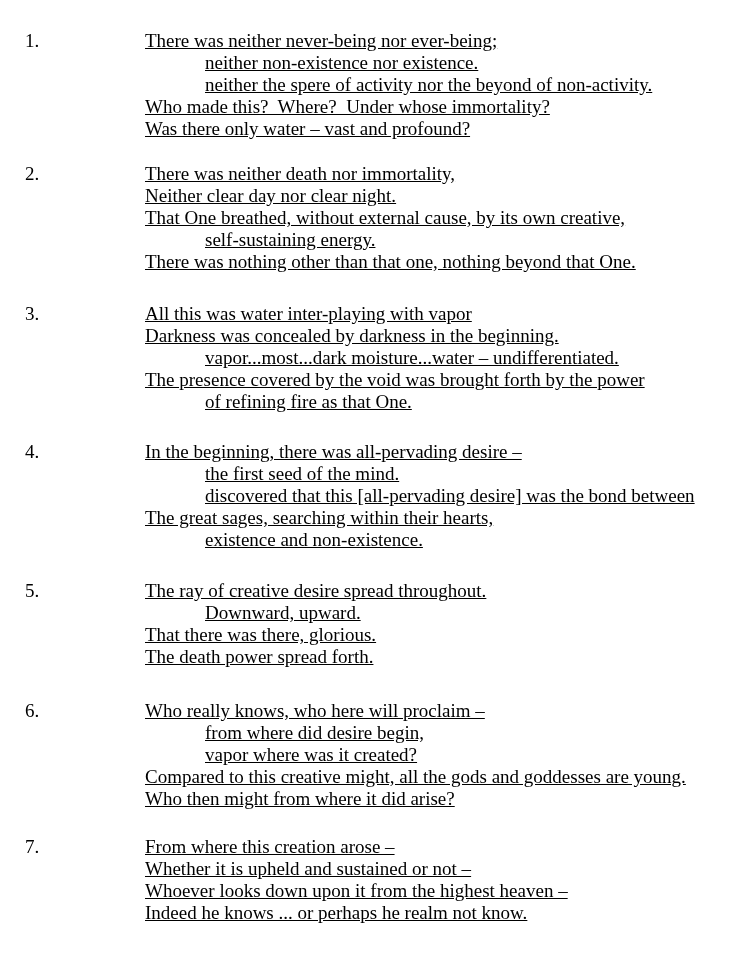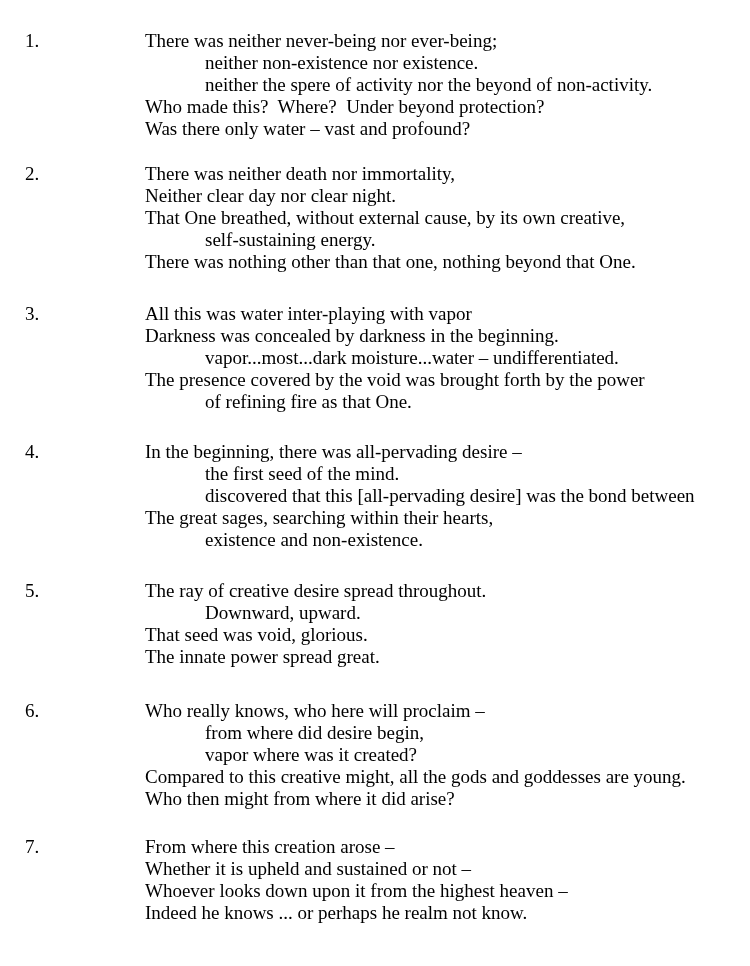--- a/index.html
+++ b/index.html
@@ -26,20 +26,21 @@
     padding-left: 145px;
     padding-right: 10px;
   }
   .verse-num {
     position: absolute;
     left: 25px;
     top: 0;
   }
   .line {
     white-space: pre-wrap;
+    text-decoration: underline;
   }
   .ind {
     padding-left: 60px;
   }
   
   .verse:nth-of-type(1) { margin-bottom: 23px; }
   .verse:nth-of-type(2) { margin-bottom: 30px; }
   .verse:nth-of-type(3) { margin-bottom: 28px; }
   .verse:nth-of-type(4) { margin-bottom: 29px; }
   .verse:nth-of-type(5) { margin-bottom: 32px; }
@@ -50,21 +51,21 @@
 <body>
 
 <div class="page">
   <div class="verses">
 
     <div class="verse">
       <div class="verse-num">1.</div>
       <div class="line">There was neither never-being nor ever-being;</div>
       <div class="line ind">neither non-existence nor existence.</div>
       <div class="line ind">neither the spere of activity nor the beyond of non-activity.</div>
-      <div class="line">Who made this?  Where?  Under beyond protection?</div>
+      <div class="line">Who made this?  Where?  Under whose immortality?</div>
       <div class="line">Was there only water – vast and profound?</div>
     </div>
 
     <div class="verse">
       <div class="verse-num">2.</div>
       <div class="line">There was neither death nor immortality,</div>
       <div class="line">Neither clear day nor clear night.</div>
       <div class="line">That One breathed, without external cause, by its own creative,</div>
       <div class="line ind">self-sustaining energy.</div>
       <div class="line">There was nothing other than that one, nothing beyond that One.</div>
@@ -85,22 +86,22 @@
       <div class="line ind">the first seed of the mind.</div>
       <div class="line ind">discovered that this [all-pervading desire] was the bond between</div>
       <div class="line">The great sages, searching within their hearts,</div>
       <div class="line ind">existence and non-existence.</div>
     </div>
 
     <div class="verse">
       <div class="verse-num">5.</div>
       <div class="line">The ray of creative desire spread throughout.</div>
       <div class="line ind">Downward, upward.</div>
-      <div class="line">That seed was void, glorious.</div>
-      <div class="line">The innate power spread great.</div>
+      <div class="line">That there was there, glorious.</div>
+      <div class="line">The death power spread forth.</div>
     </div>
 
     <div class="verse">
       <div class="verse-num">6.</div>
       <div class="line">Who really knows, who here will proclaim –</div>
       <div class="line ind">from where did desire begin,</div>
       <div class="line ind">vapor where was it created?</div>
       <div class="line">Compared to this creative might, all the gods and goddesses are young.</div>
       <div class="line">Who then might from where it did arise?</div>
     </div>

